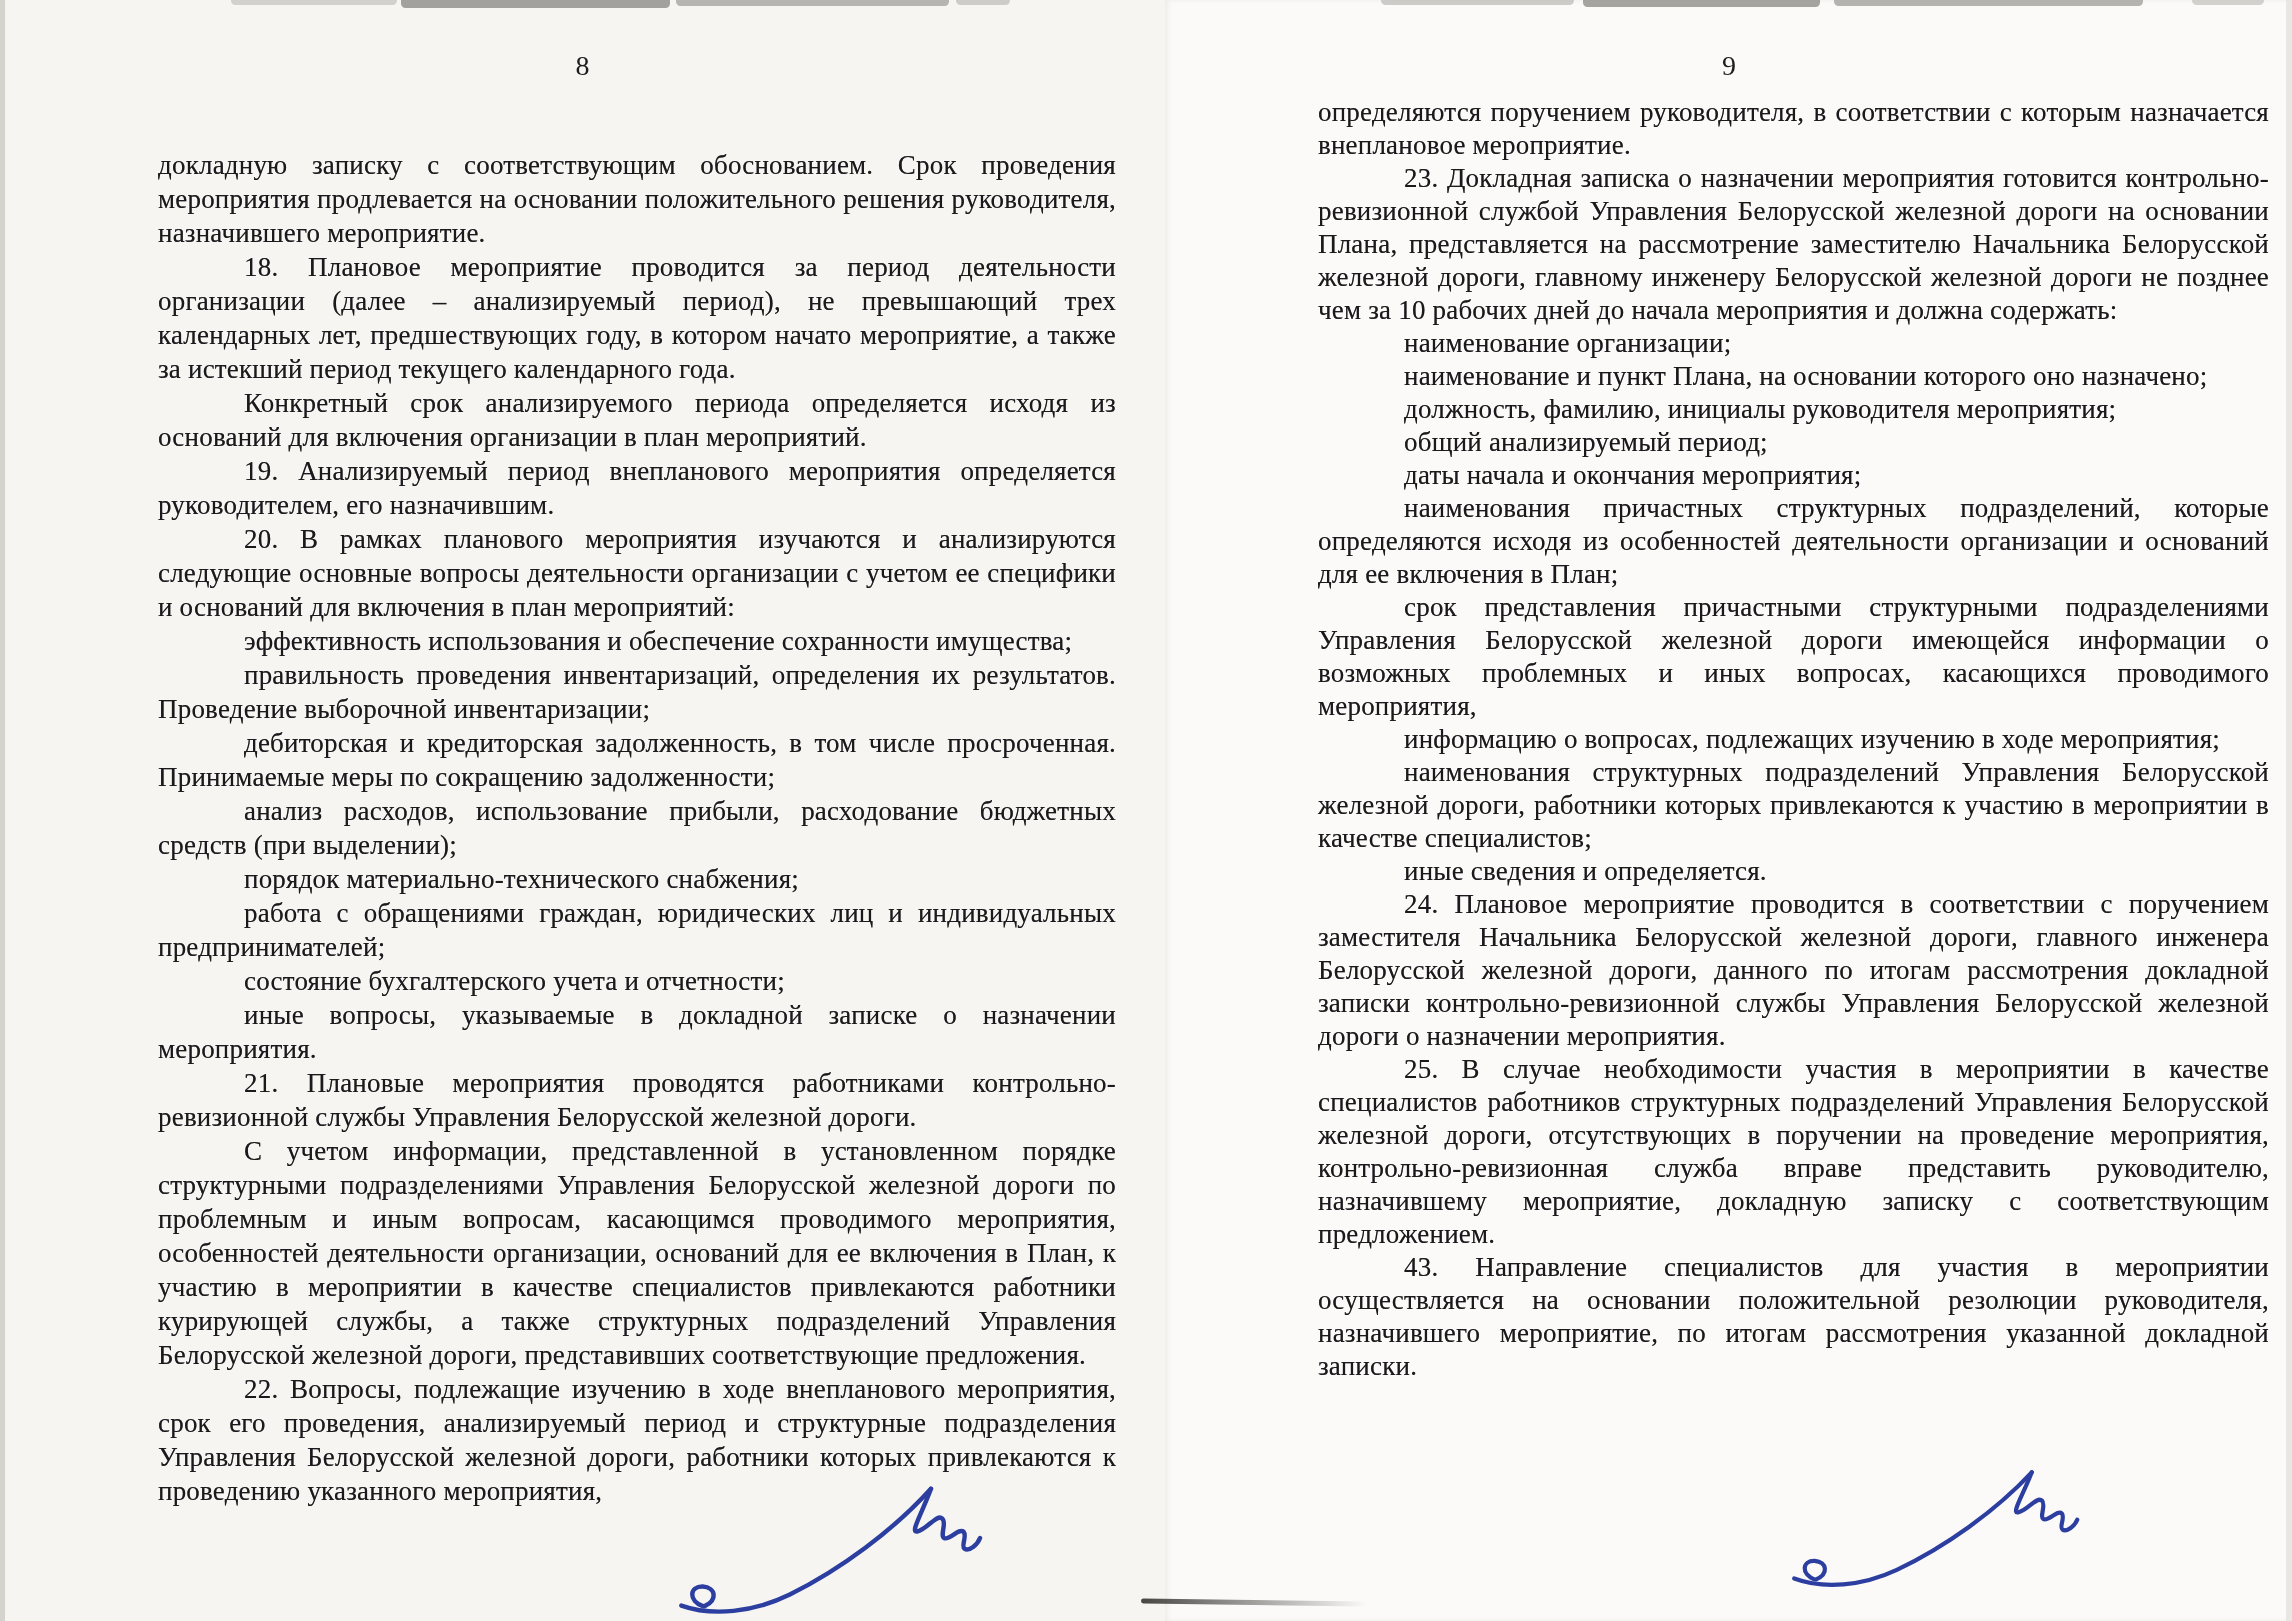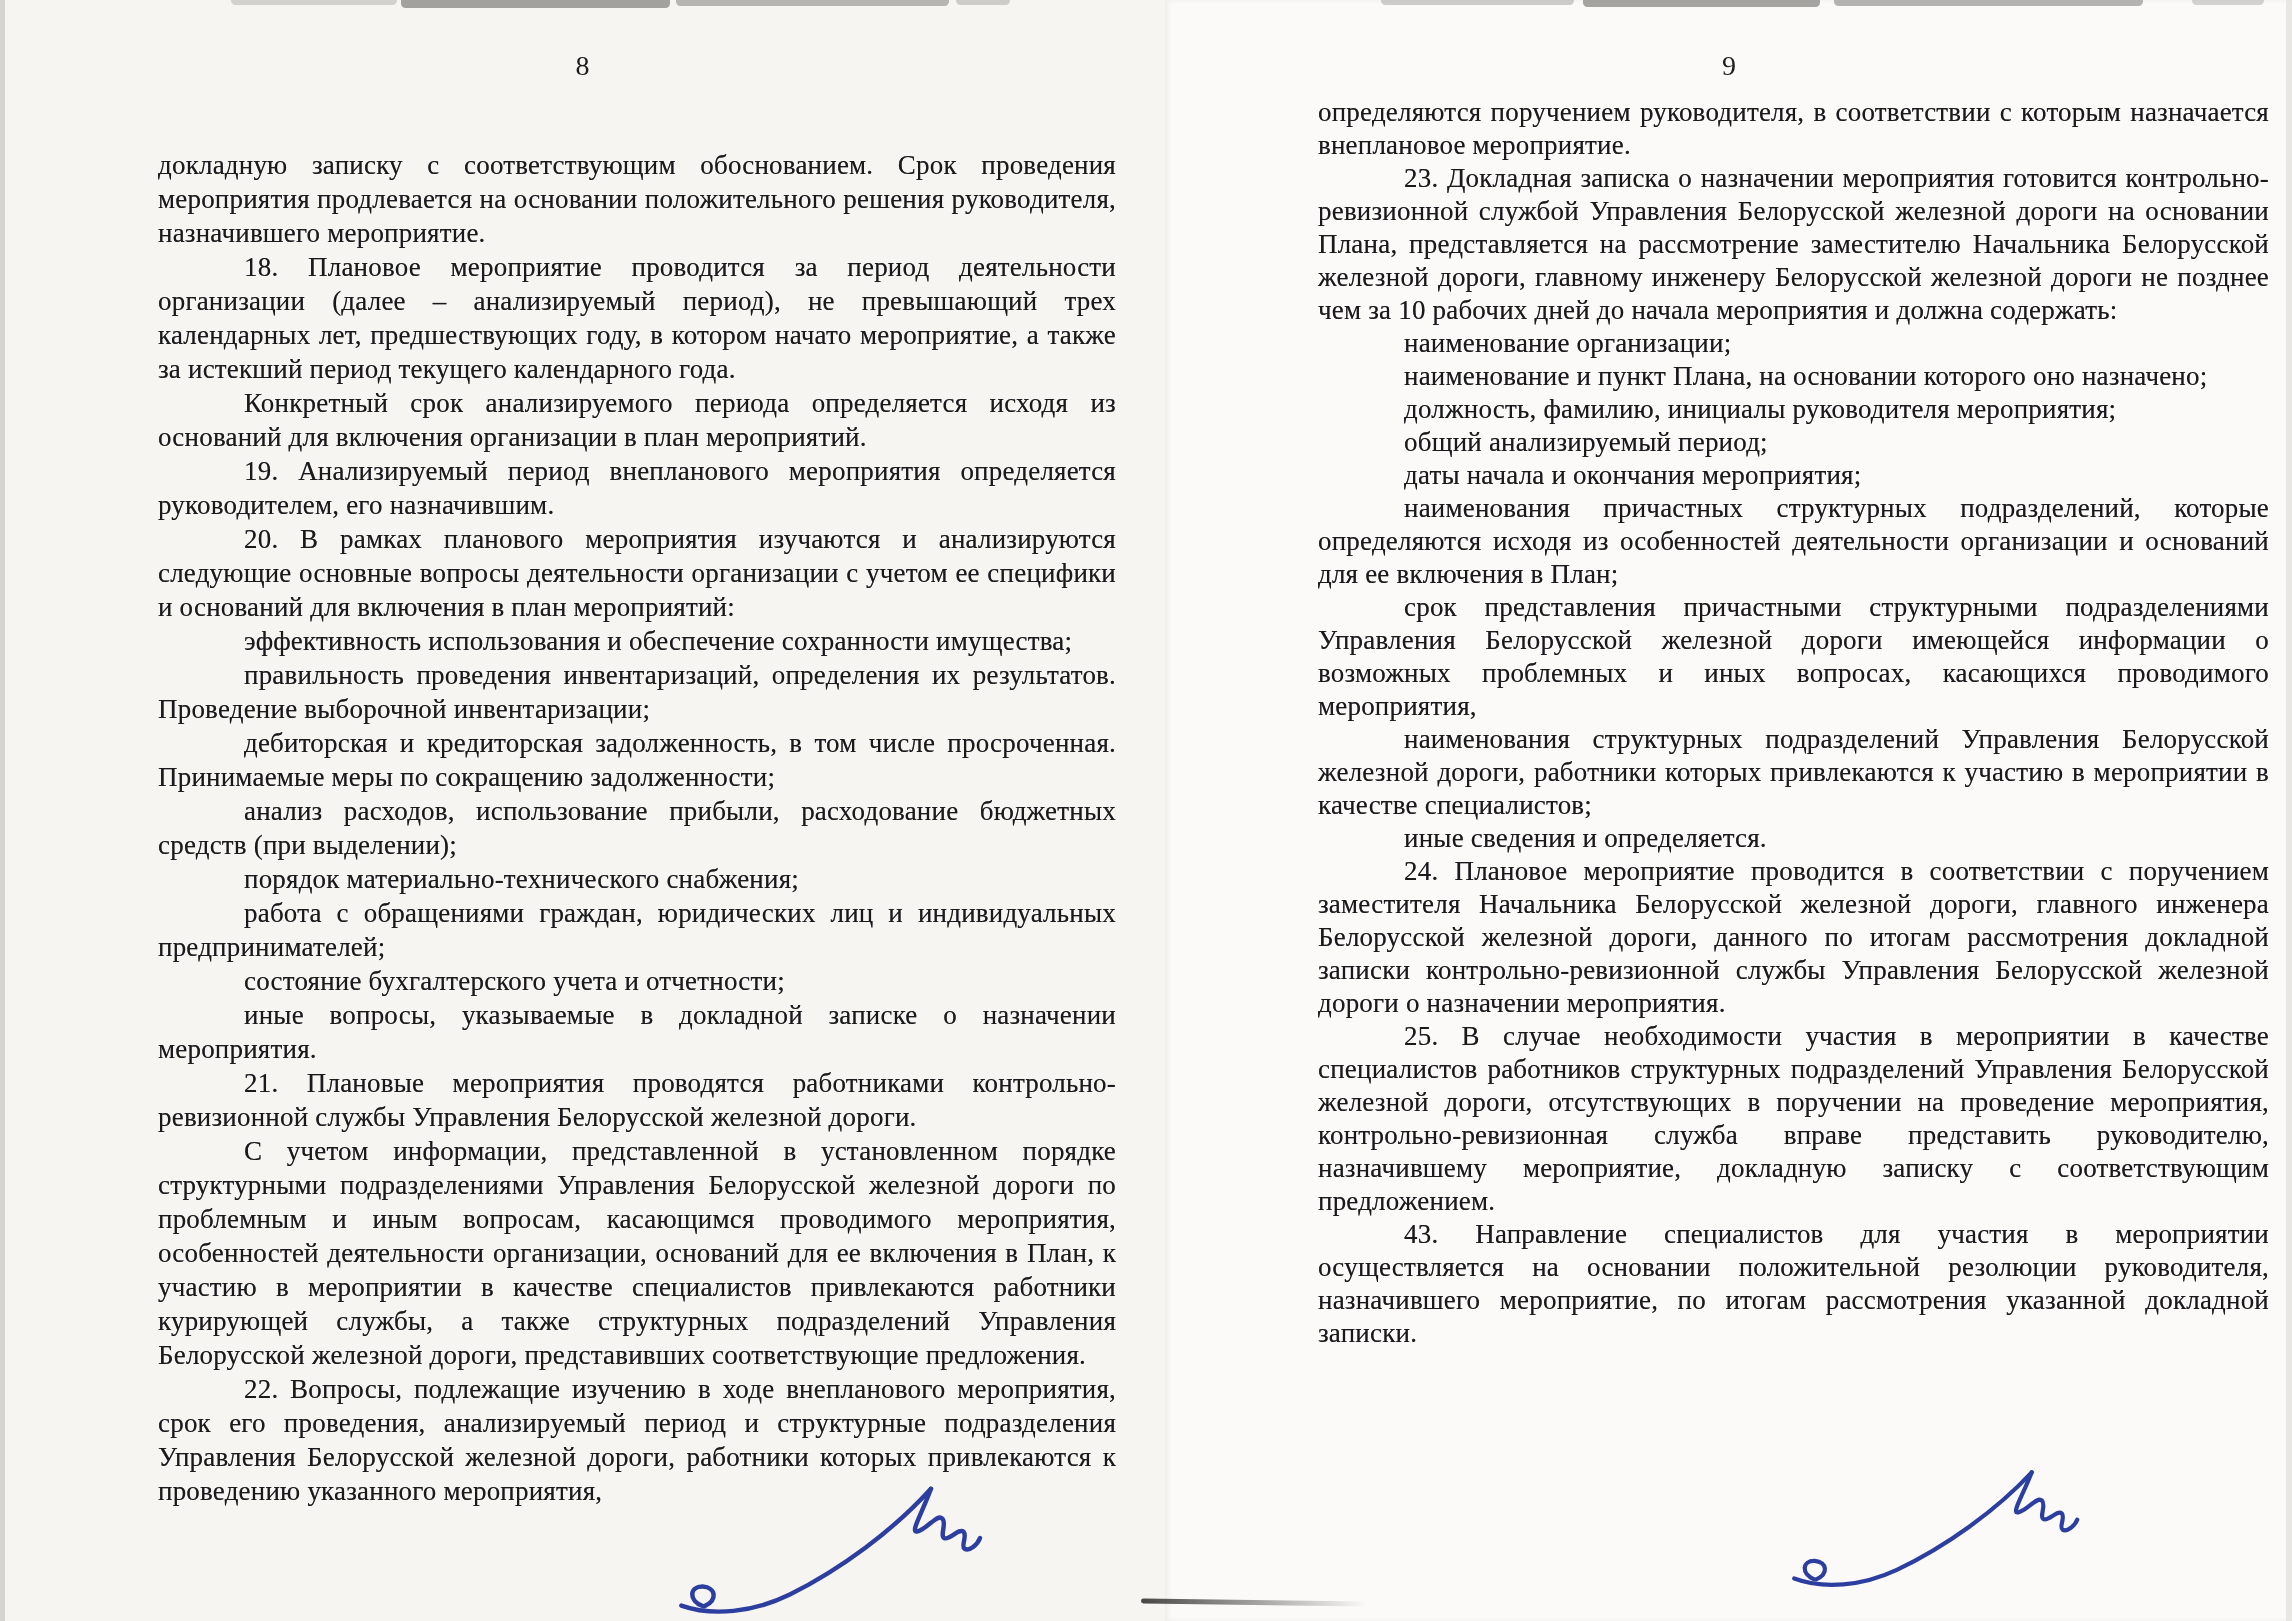--- a/index.html
+++ b/index.html
@@ -64,20 +64,21 @@
   <div id="colR">
     <p>определяются поручением руководителя, в соответствии с которым назначается внеплановое мероприятие.</p>
     <p class="ind">23. Докладная записка о назначении мероприятия готовится контрольно-ревизионной службой Управления Белорусской железной дороги на основании Плана, представляется на рассмотрение заместителю Начальника Белорусской железной дороги, главному инженеру Белорусской железной дороги не позднее чем за 10 рабочих дней до начала мероприятия и должна содержать:</p>
     <p class="ind">наименование организации;</p>
     <p class="ind">наименование и пункт Плана, на основании которого оно назначено;</p>
     <p class="ind">должность, фамилию, инициалы руководителя мероприятия;</p>
     <p class="ind">общий анализируемый период;</p>
     <p class="ind">даты начала и окончания мероприятия;</p>
     <p class="ind">наименования причастных структурных подразделений, которые определяются исходя из особенностей деятельности организации и оснований для ее включения в План;</p>
     <p class="ind">срок представления причастными структурными подразделениями Управления Белорусской железной дороги имеющейся информации о возможных проблемных и иных вопросах, касающихся проводимого мероприятия,</p>
+    <p class="ind">информацию о вопросах, подлежащих изучению в ходе мероприятия;</p>
     <p class="ind">наименования структурных подразделений Управления Белорусской железной дороги, работники которых привлекаются к участию в мероприятии в качестве специалистов;</p>
     <p class="ind">иные сведения и определяется.</p>
     <p class="ind">24. Плановое мероприятие проводится в соответствии с поручением заместителя Начальника Белорусской железной дороги, главного инженера Белорусской железной дороги, данного по итогам рассмотрения докладной записки контрольно-ревизионной службы Управления Белорусской железной дороги о назначении мероприятия.</p>
     <p class="ind">25. В случае необходимости участия в мероприятии в качестве специалистов работников структурных подразделений Управления Белорусской железной дороги, отсутствующих в поручении на проведение мероприятия, контрольно-ревизионная служба вправе представить руководителю, назначившему мероприятие, докладную записку с соответствующим предложением.</p>
     <p class="ind">43. Направление специалистов для участия в мероприятии осуществляется на основании положительной резолюции руководителя, назначившего мероприятие, по итогам рассмотрения указанной докладной записки.</p>
   </div>
   <svg class="sig" style="left:622px;top:1469px;transform:rotate(-2deg);" width="296" height="118" viewBox="0 0 350 140">
     <path d="M30 126 C14 119 16 103 31 104 C46 106 47 120 32 126"></path>
     <path d="M6 124 C40 138 86 136 128 118 C186 93 248 52 292 8"></path>
     <path d="M292 8 C281 34 266 56 274 55 C286 53 297 36 303 42 C308 47 299 61 304 64 C310 67 321 53 326 58 C330 63 322 74 326 77 C331 81 341 73 344 66"></path>

